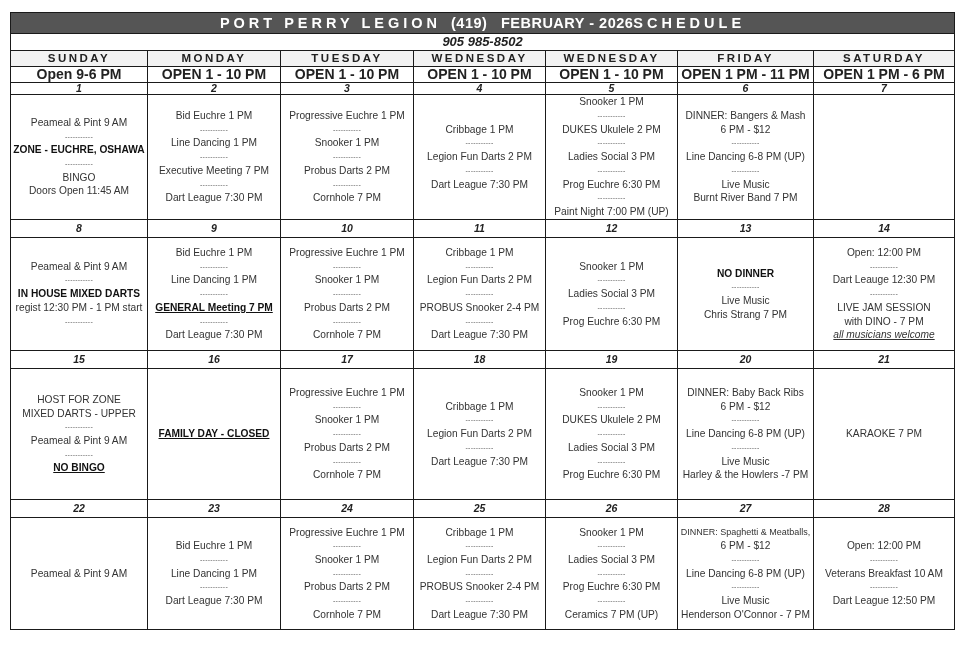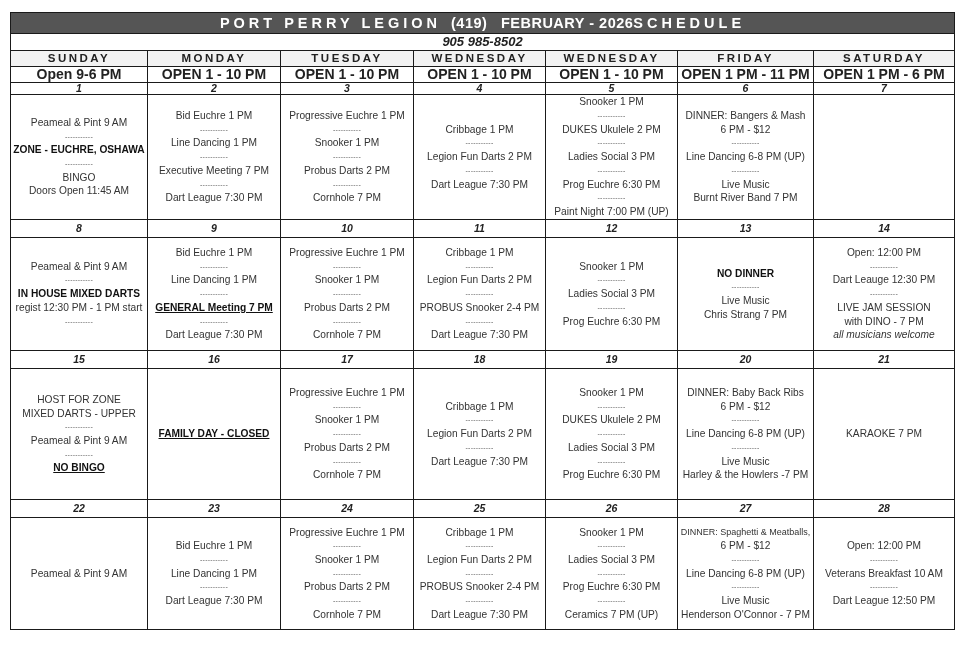--- a/index.html
+++ b/index.html
@@ -24,21 +24,21 @@
   .date-row.first td { height: 11px; line-height: 11px; }
   .content-row td { font-size: 10.2px; line-height: 13.7px; color: #333; }
   .r1 td { height: 124px; }
   .r2 td { height: 112px; }
   .r3 td { height: 130px; }
   .r4 td { height: 111px; }
   .line { display: block; white-space: nowrap; }
   .sep { display: block; font-size: 7px; line-height: 13.7px; letter-spacing: 0.2px; color: #555; }
   .bold { font-weight: bold; color: #111; }
   .underline { text-decoration: underline; }
-  .italic { font-style: italic; }
+  .italic { font-style: italic; text-decoration: underline; }
   .small { font-size: 9px; }
 </style>
 </head>
 <body>
 
 <table id="cal">
   <colgroup>
     <col style="width:137px">
       <col style="width:133px">
       <col style="width:133px">

